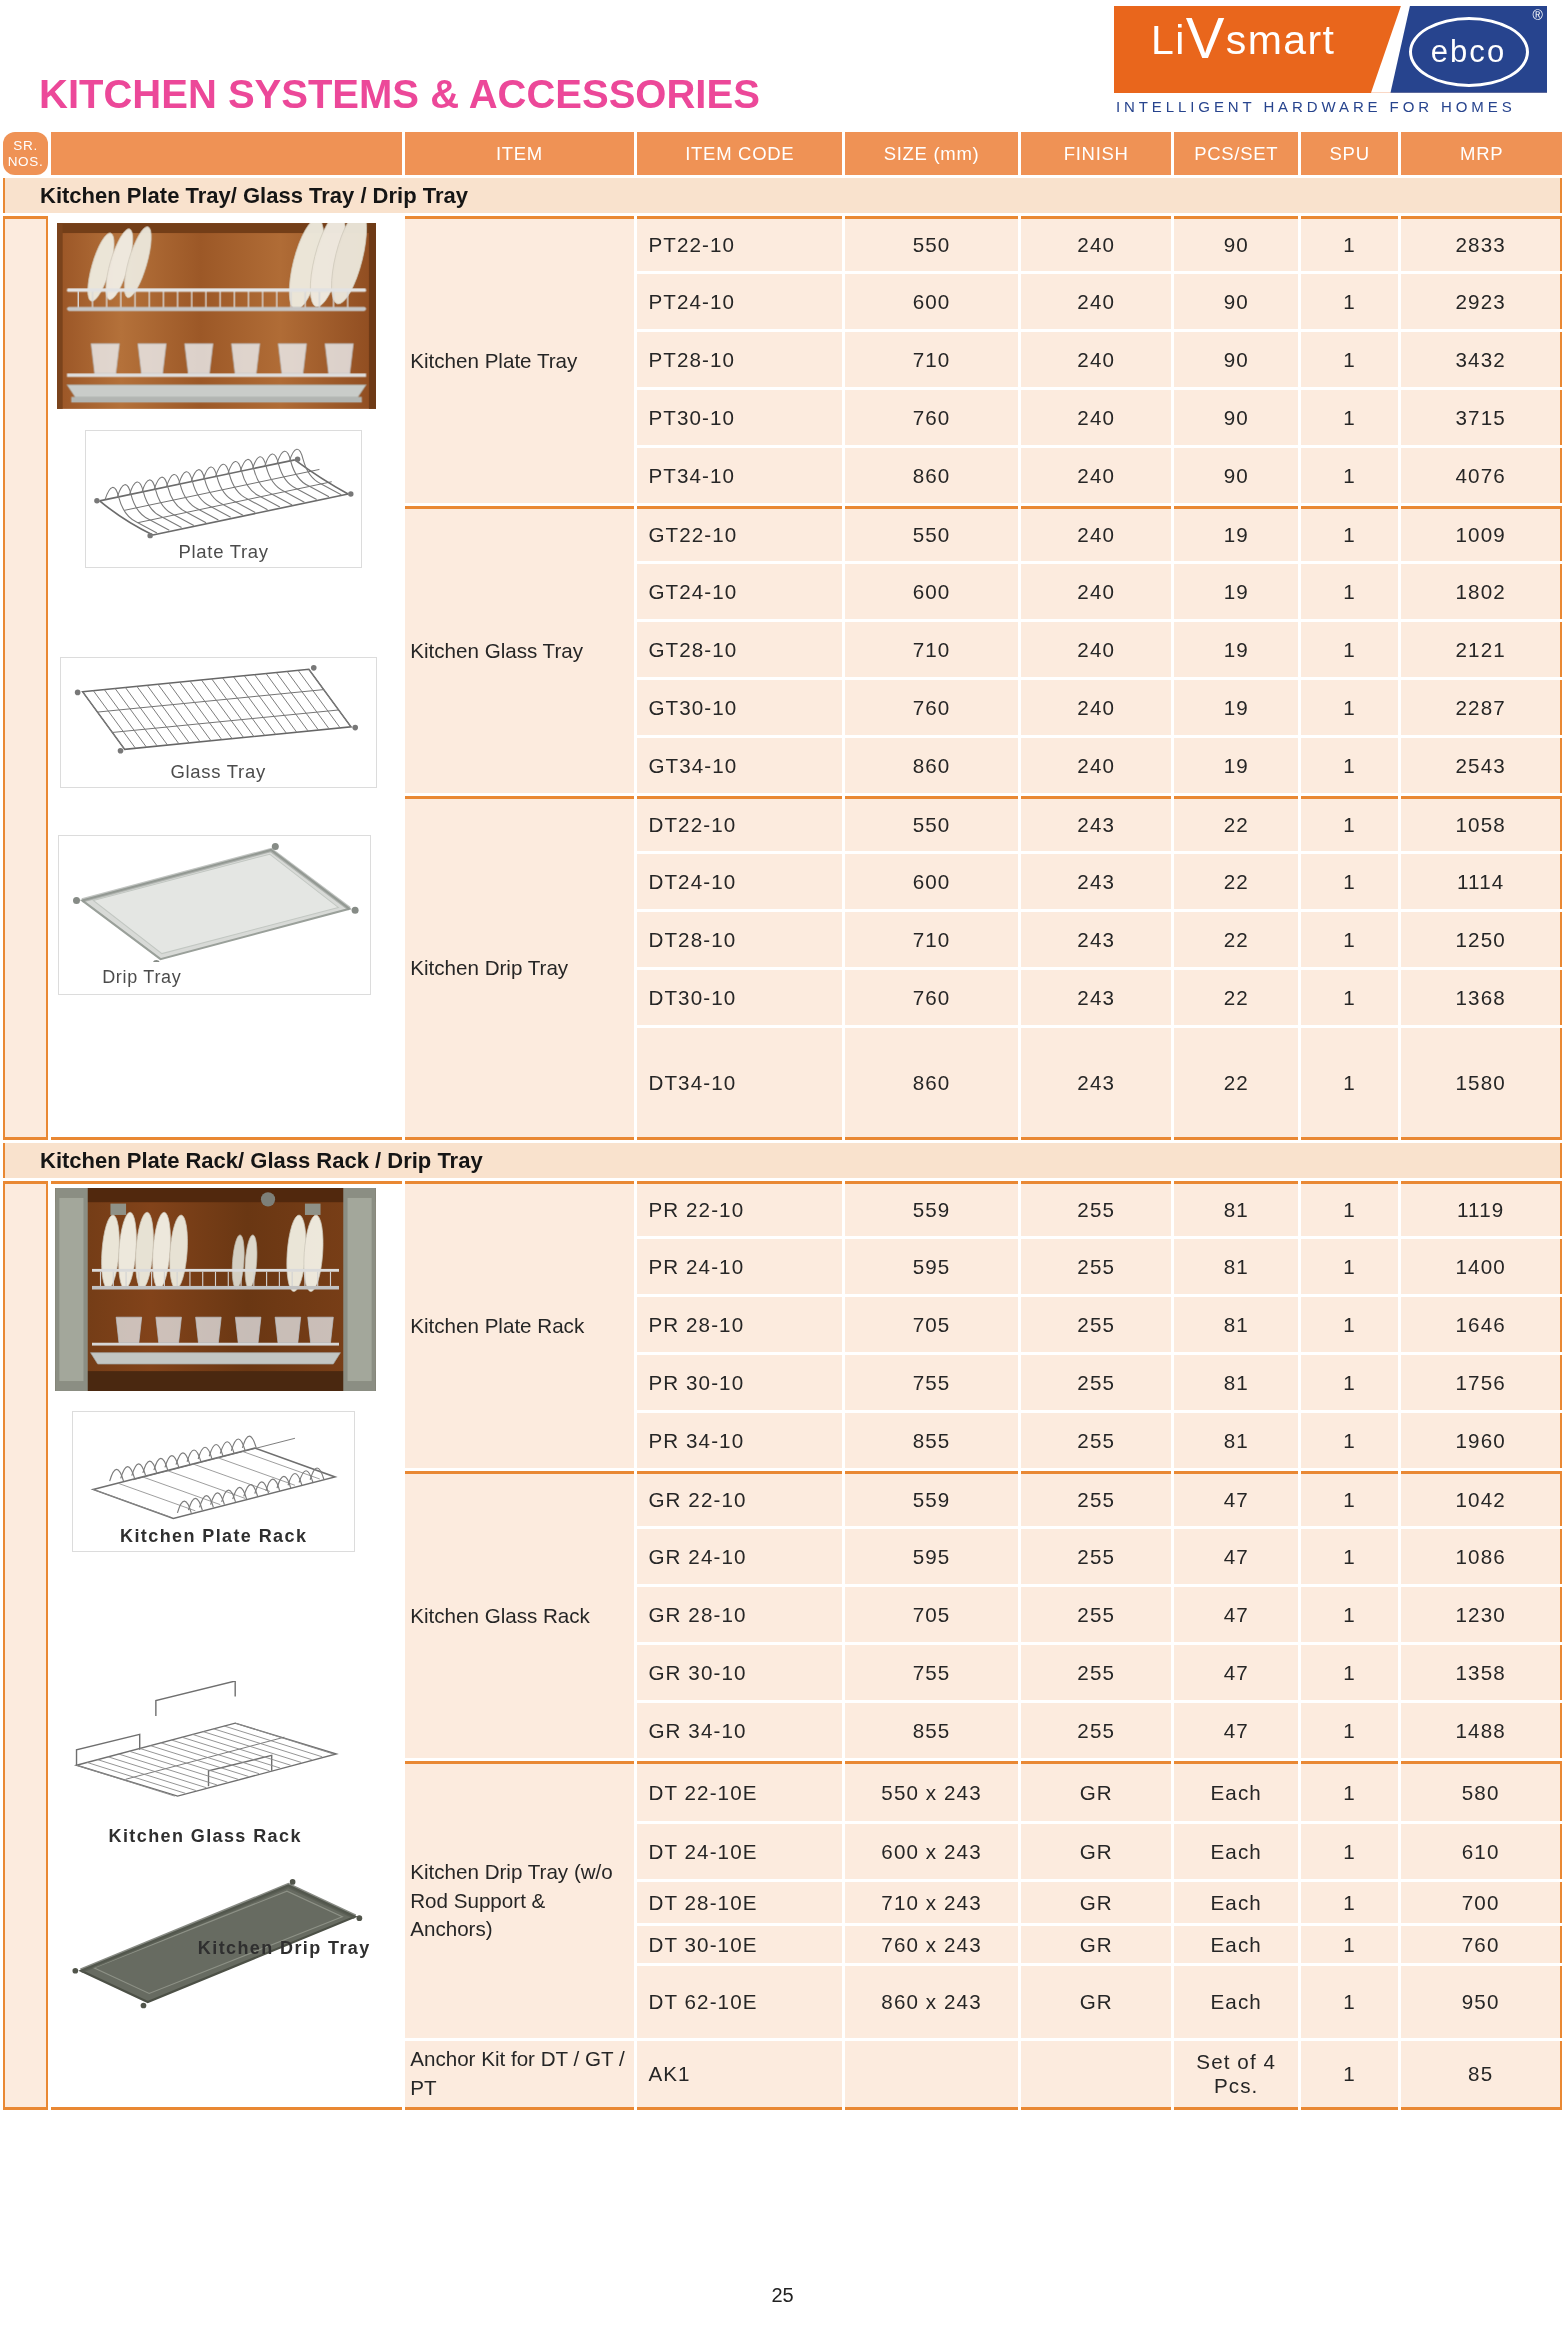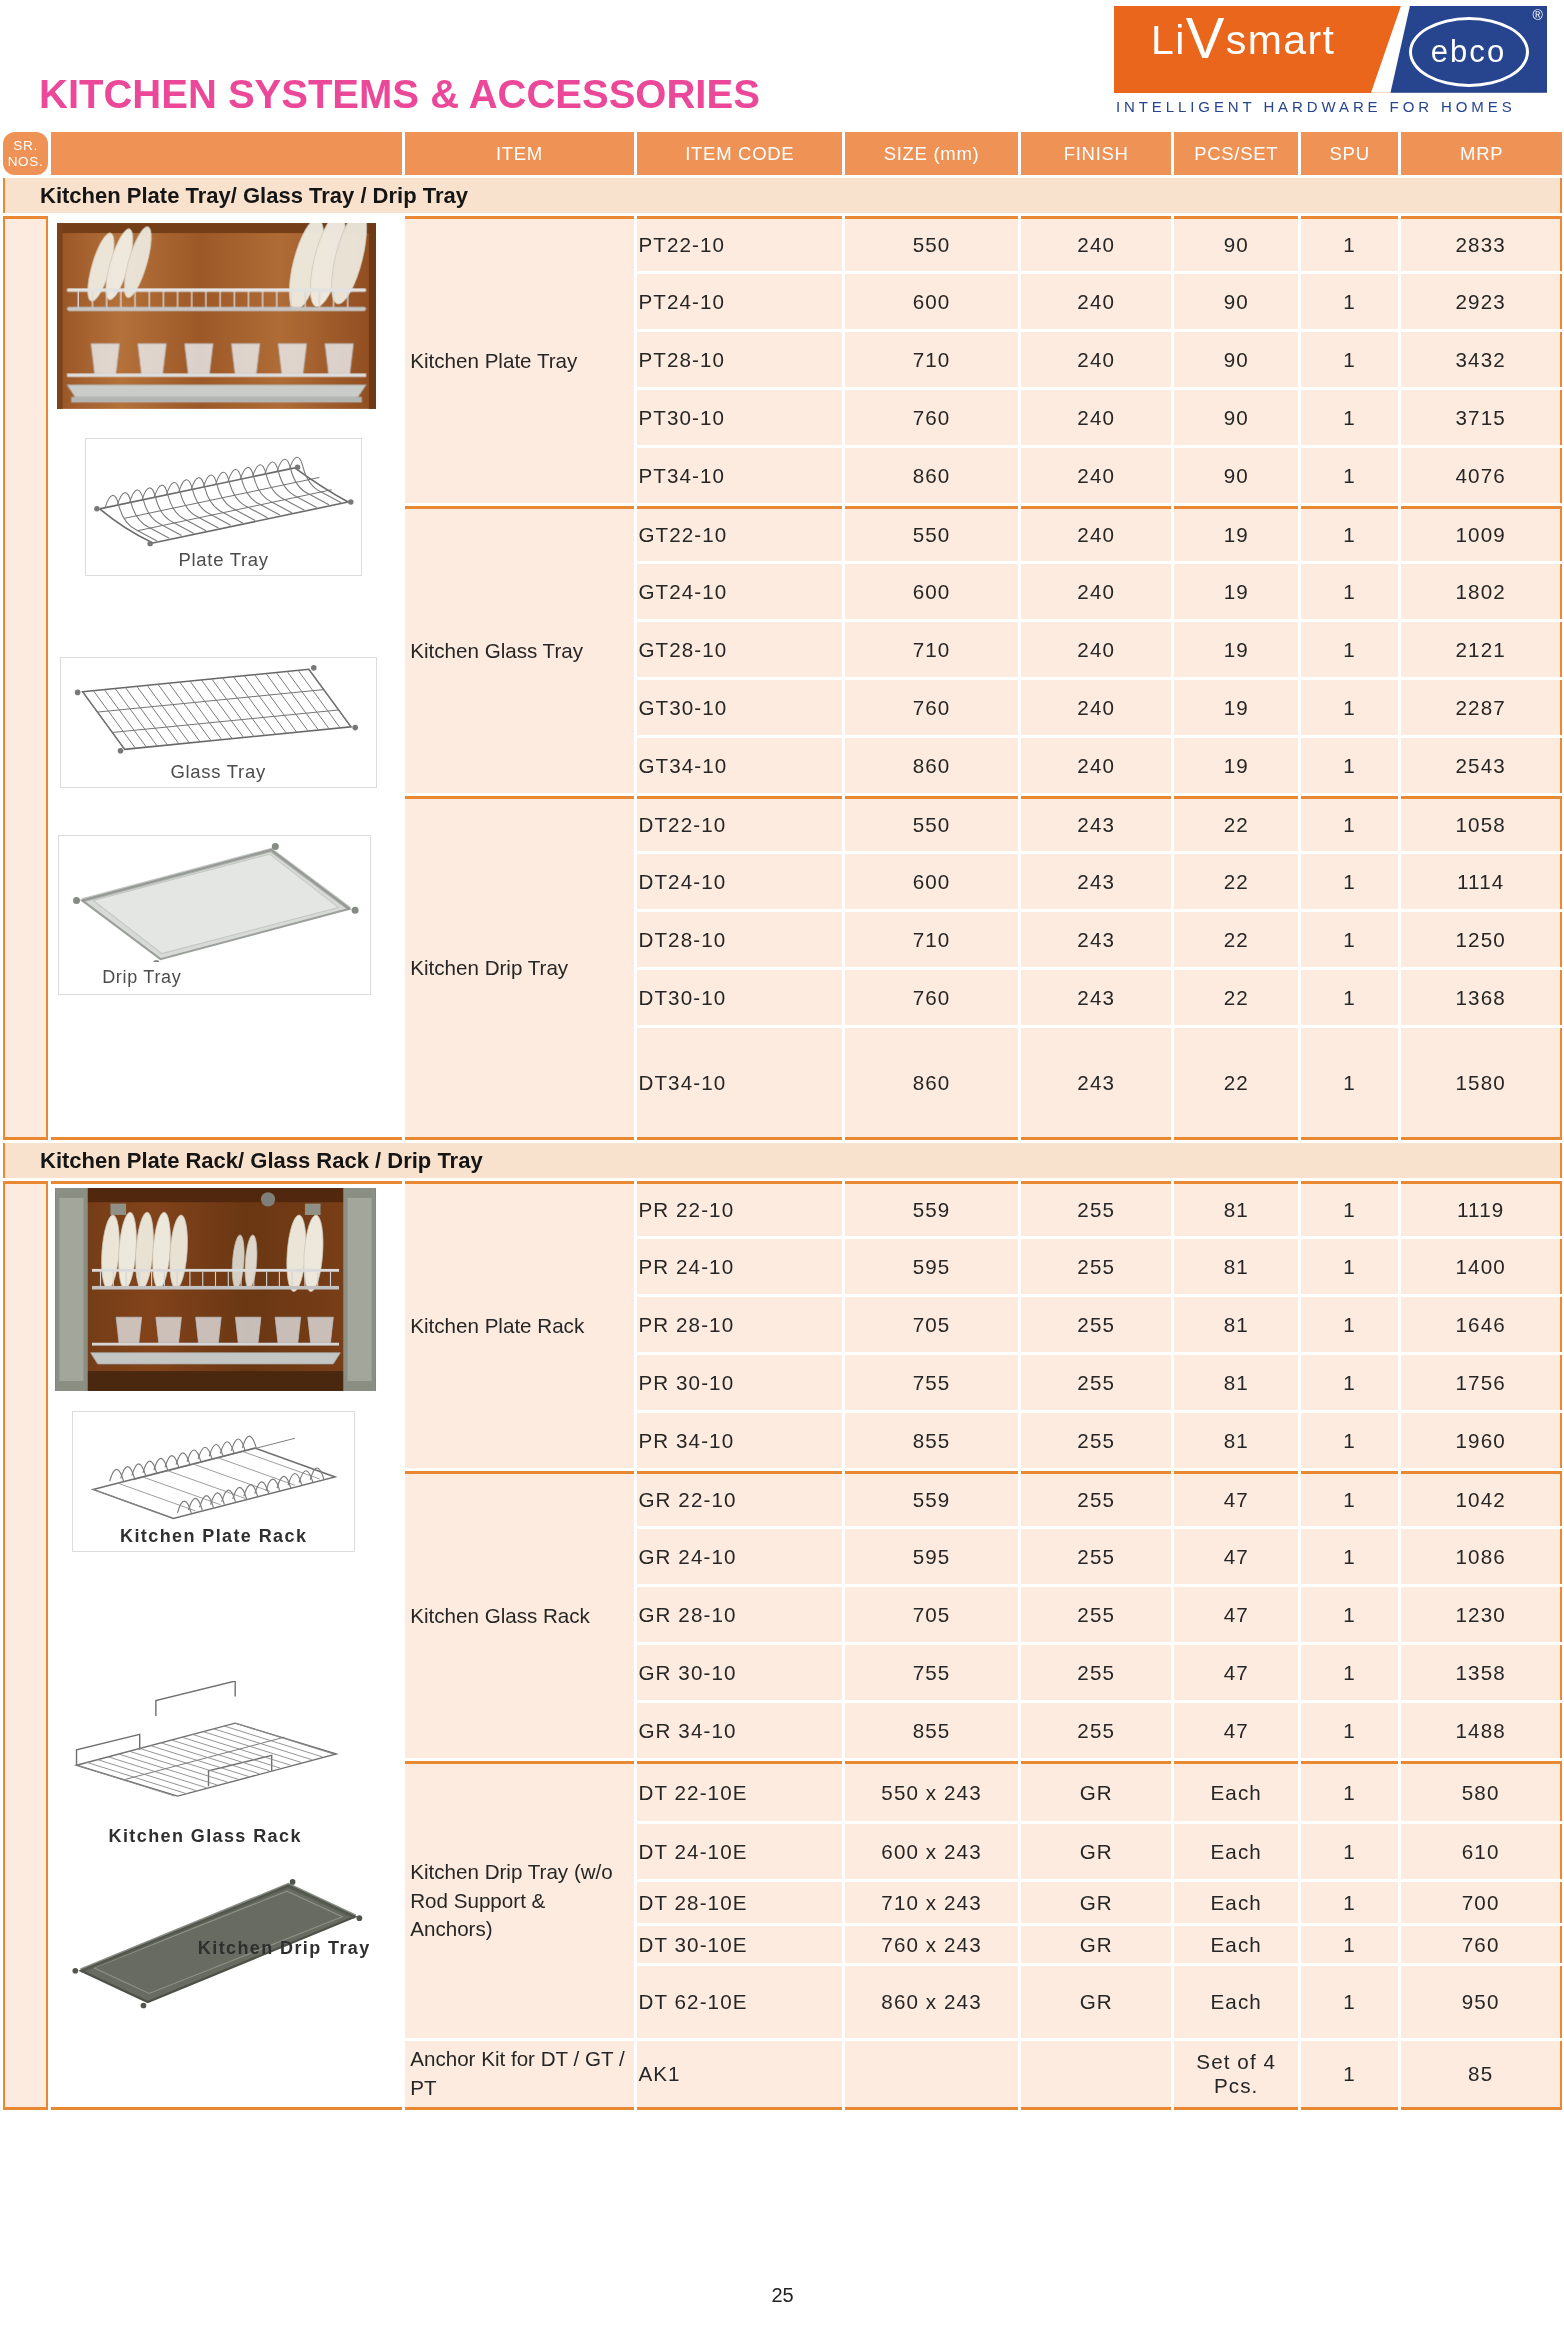--- a/index.html
+++ b/index.html
@@ -30,21 +30,21 @@
   th{background:#EF9255;color:#ffffff;font-weight:400;font-size:18.5px;height:41px;
      vertical-align:middle;text-align:center;letter-spacing:0.7px;}
   th.sr-h{font-size:13.5px;line-height:1.15;border-radius:12px;}
   tr.band td{background:#F9E2CD;font-size:22px;font-weight:700;color:#151515;
              padding-left:35px;height:33px;vertical-align:middle;text-align:left;
              border-left:2.8px solid #E98833;border-right:2.8px solid #E98833;}
   td{vertical-align:middle;font-size:20.6px;color:#262626;}
   td.sr{background:#FCEBDE;border-left:2.8px solid #E98833;border-right:2.8px solid #E98833;}
   td.imgcol{background:#ffffff;position:relative;padding:0;vertical-align:top;}
   td.item{background:#FCEBDE;text-align:left;padding:4.3px 7px 4.3px 5.7px;line-height:1.4;}
-  td.code{background:#FCEBDE;text-align:left;padding-left:1px;letter-spacing:1.1px;}
+  td.code{background:#FCEBDE;text-align:left;padding-left:11px;letter-spacing:1.1px;}
   td.num{background:#FCEBDE;text-align:center;letter-spacing:1.1px;}
   td.mrp{background:#FCEBDE;text-align:center;letter-spacing:1.1px;border-right:2.8px solid #E98833;}
   .gtop{border-top:3.5px solid #E98833;}
   .gbot{border-bottom:3.5px solid #E98833;}
   tr.h78{height:55px;} tr.h158{height:112px;} tr.h84{height:60px;} tr.h58{height:41px;}
   tr.h52{height:37px;} tr.h102{height:72px;} tr.h62{height:44px;}
 
   
   .stack{position:absolute;left:0;top:0;right:0;bottom:0;}
   .photo{position:absolute;overflow:hidden;}
@@ -173,21 +173,21 @@
                     <path d="M246 170 l40 0 l-5 42 l-30 0 z"></path>
                   <path d="M312 170 l40 0 l-5 42 l-30 0 z"></path>
                     <path d="M378 170 l40 0 l-5 42 l-30 0 z"></path>
                 </g>
                 <rect x="14" y="212" width="422" height="5" fill="#dedede"></rect>
                 <polygon points="14,228 436,228 424,246 26,246" fill="#c9ccc9" stroke="#a8aba8"></polygon>
                 <rect x="20" y="245" width="410" height="8" fill="#b2b5b2"></rect>
               </svg>
             </div>
 
-            <div class="draw-card" style="left:34px;top:222px;width:275px;height:136px;">
+            <div class="draw-card" style="left:34px;top:214px;width:275px;height:136px;">
               <svg width="273" height="111" viewBox="0 0 400 162" xmlns="http://www.w3.org/2000/svg">
                 <defs>
                   <path id="ptw" d="M0 0 c 7 -22 15 -24 20 -3 c 5 19 13 30 26 36 l 30 16" fill="none" stroke="#7a7a7a" stroke-width="1.6"></path>
                 </defs>
                 <g fill="none" stroke="#6b6b6b" stroke-width="2.4">
                   <path d="M20 102 L306 42"></path>
                     <path d="M98 152 L384 92"></path>
                   <path d="M20 102 Q56 132 98 152"></path>
                     <path d="M306 42 Q344 70 384 92"></path>
                   <path d="M56 116 L342 56" stroke-width="1.4"></path>

